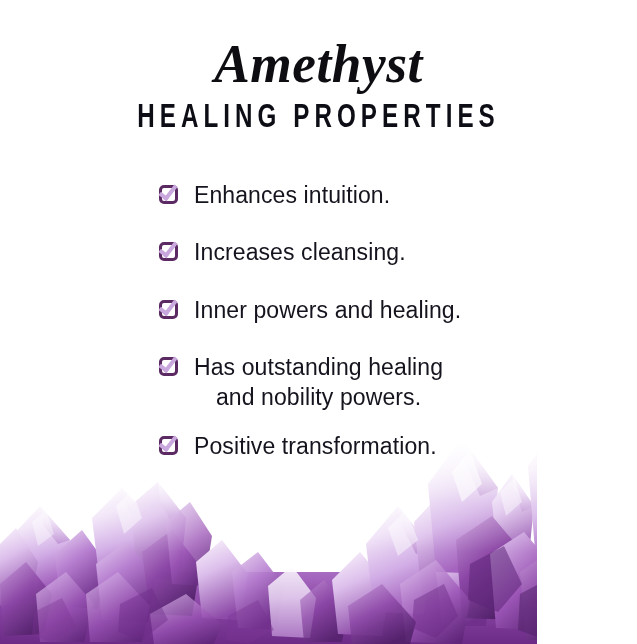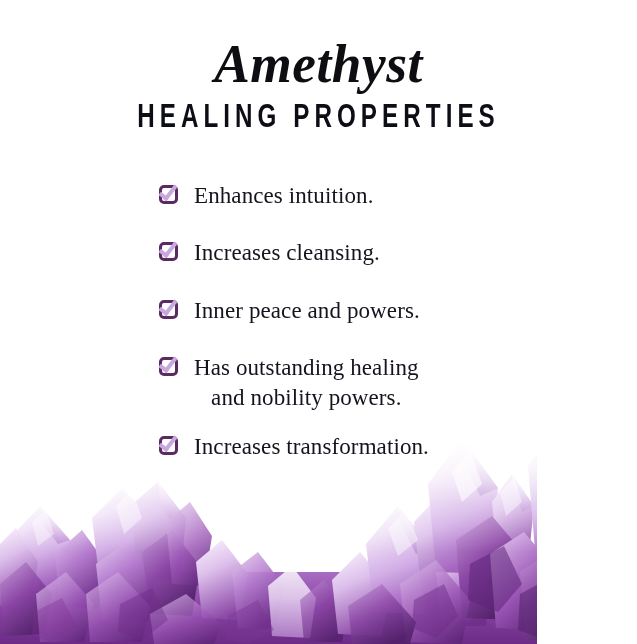--- a/index.html
+++ b/index.html
@@ -107,21 +107,21 @@
     top: -2px;
     width: 10px;
     height: 18px;
     border-right: 4px solid #c9a8de;
     border-bottom: 4px solid #c9a8de;
     transform: rotate(38deg);
     box-sizing: border-box;
   }
 
   .benefit-text {
-    font-family: Liberation Serif, serif;
+    font-family: Liberation Sans, sans-serif;
     font-size: 23px;
     line-height: 1.28;
     color: #14141e;
     letter-spacing: 0.1px;
     white-space: pre-line;
     padding-top: 0px;
   }
   .benefit-text.centered {
     text-align: center;
   }
@@ -168,38 +168,38 @@
         <span class="tick"></span>
       </span>
       <span class="benefit-text">Increases cleansing.</span>
     </li>
 
     <li class="benefit-item">
       <span class="checkbox">
         <span class="box"></span>
         <span class="tick"></span>
       </span>
-      <span class="benefit-text">Inner peace and powers.</span>
+      <span class="benefit-text">Inner powers and healing.</span>
     </li>
 
     <li class="benefit-item multiline">
       <span class="checkbox">
         <span class="box"></span>
         <span class="tick"></span>
       </span>
       <span class="benefit-text centered">Has outstanding healing
 and nobility powers.</span>
     </li>
 
     <li class="benefit-item">
       <span class="checkbox">
         <span class="box"></span>
         <span class="tick"></span>
       </span>
-      <span class="benefit-text">Increases transformation.</span>
+      <span class="benefit-text">Positive transformation.</span>
     </li>
 
   </ul>
 
   <div class="crystals">
     <svg viewBox="0 0 637 200" preserveAspectRatio="none" xmlns="http://www.w3.org/2000/svg">
       <defs>
         <linearGradient id="gA" x1="0" y1="0" x2="0.25" y2="1">
           <stop offset="0%" stop-color="#ffffff"></stop>
           <stop offset="30%" stop-color="#f0e2f7"></stop>

